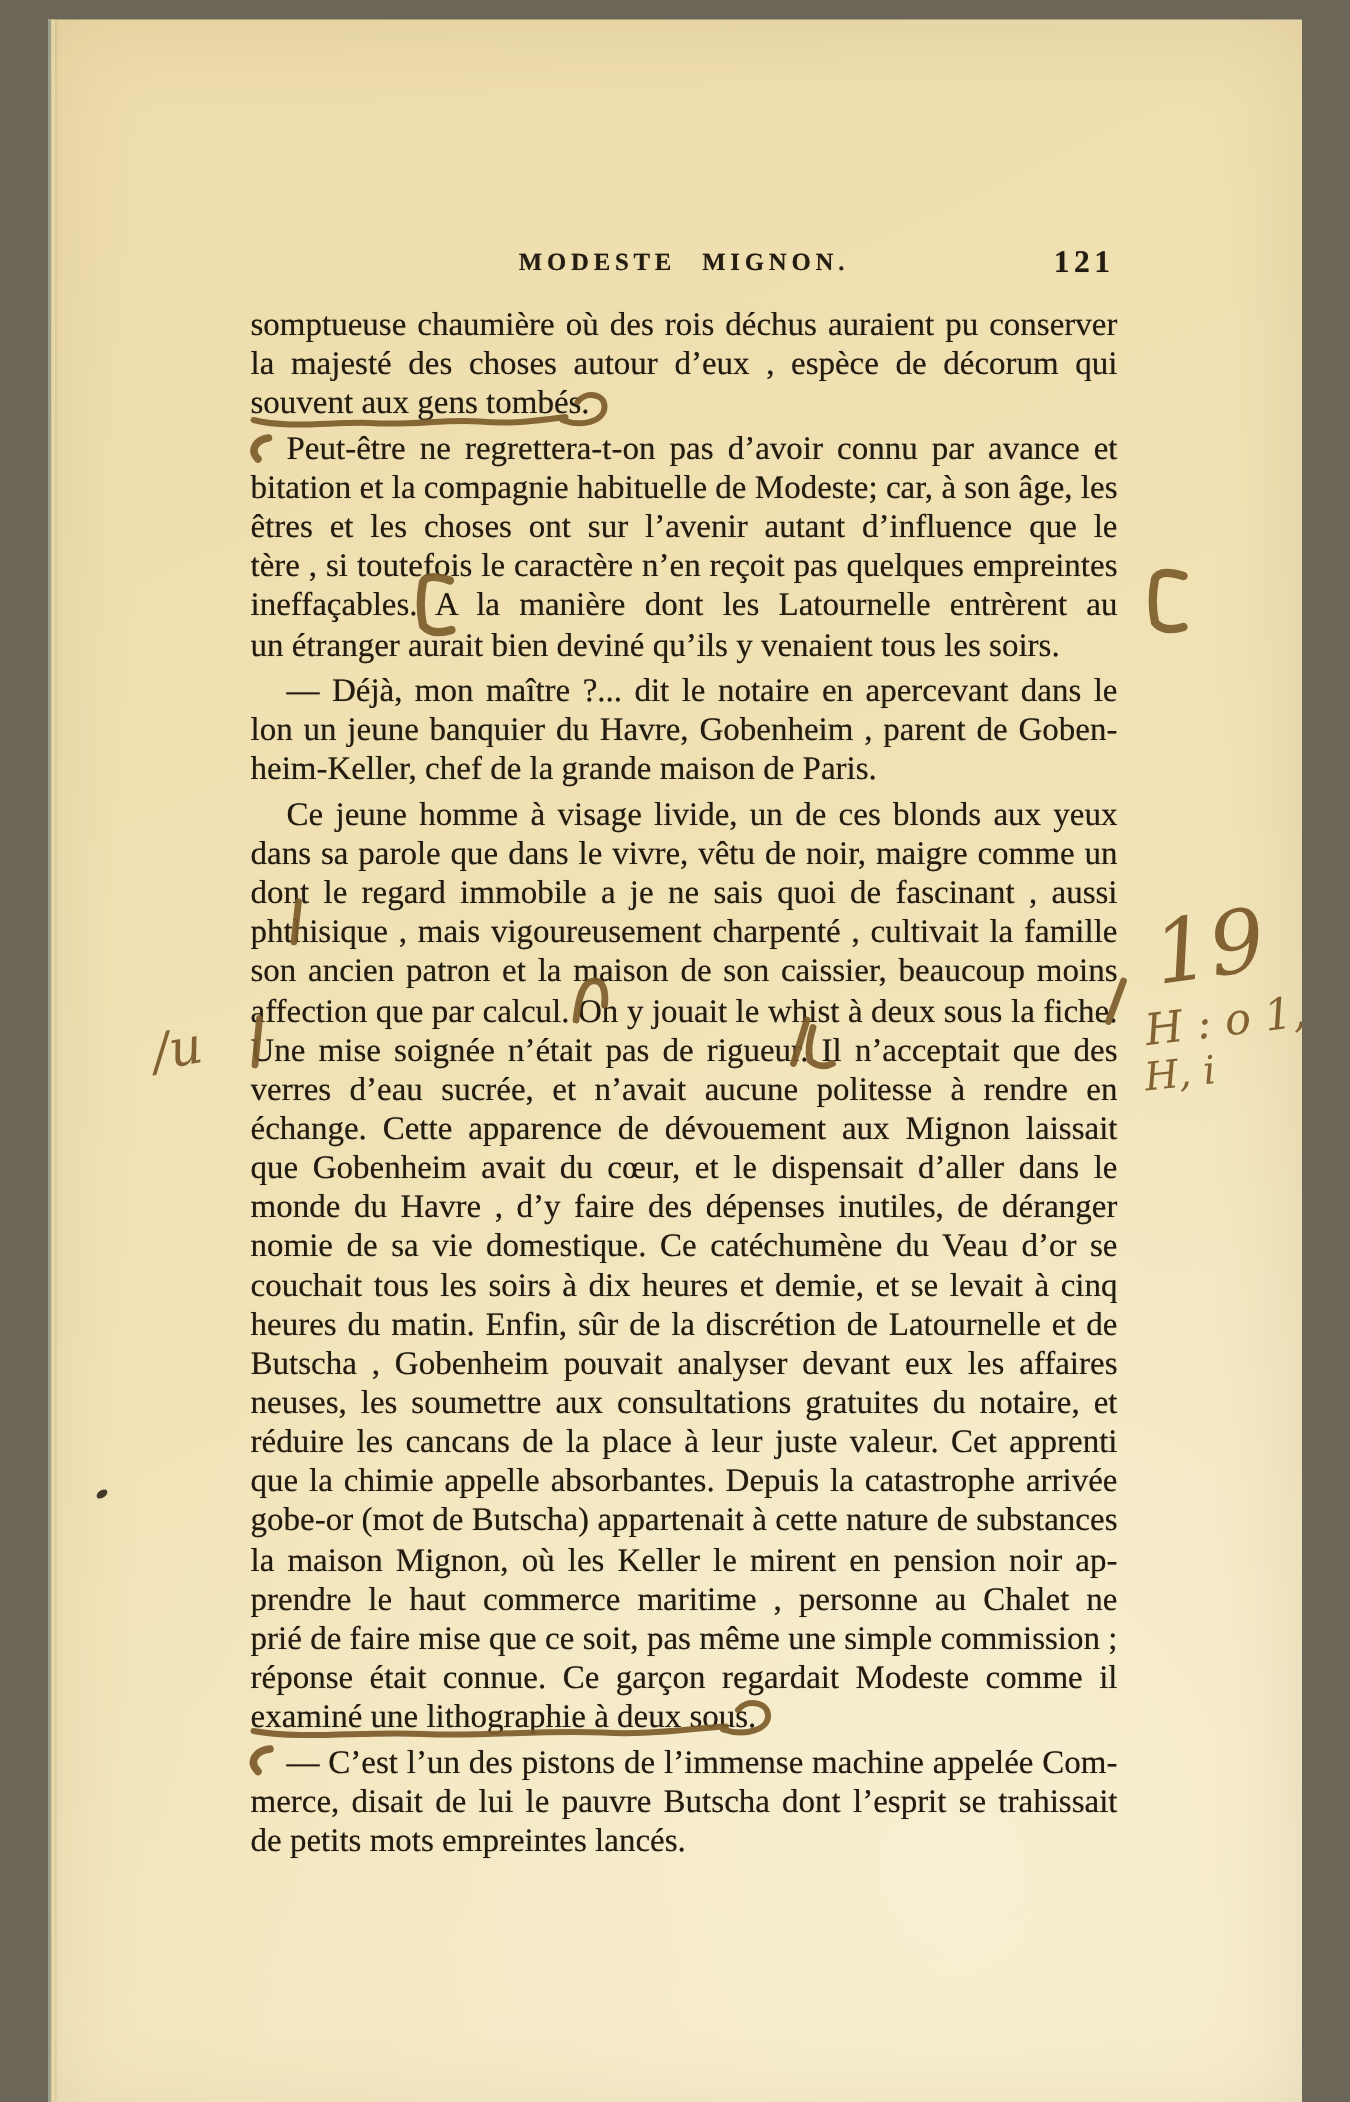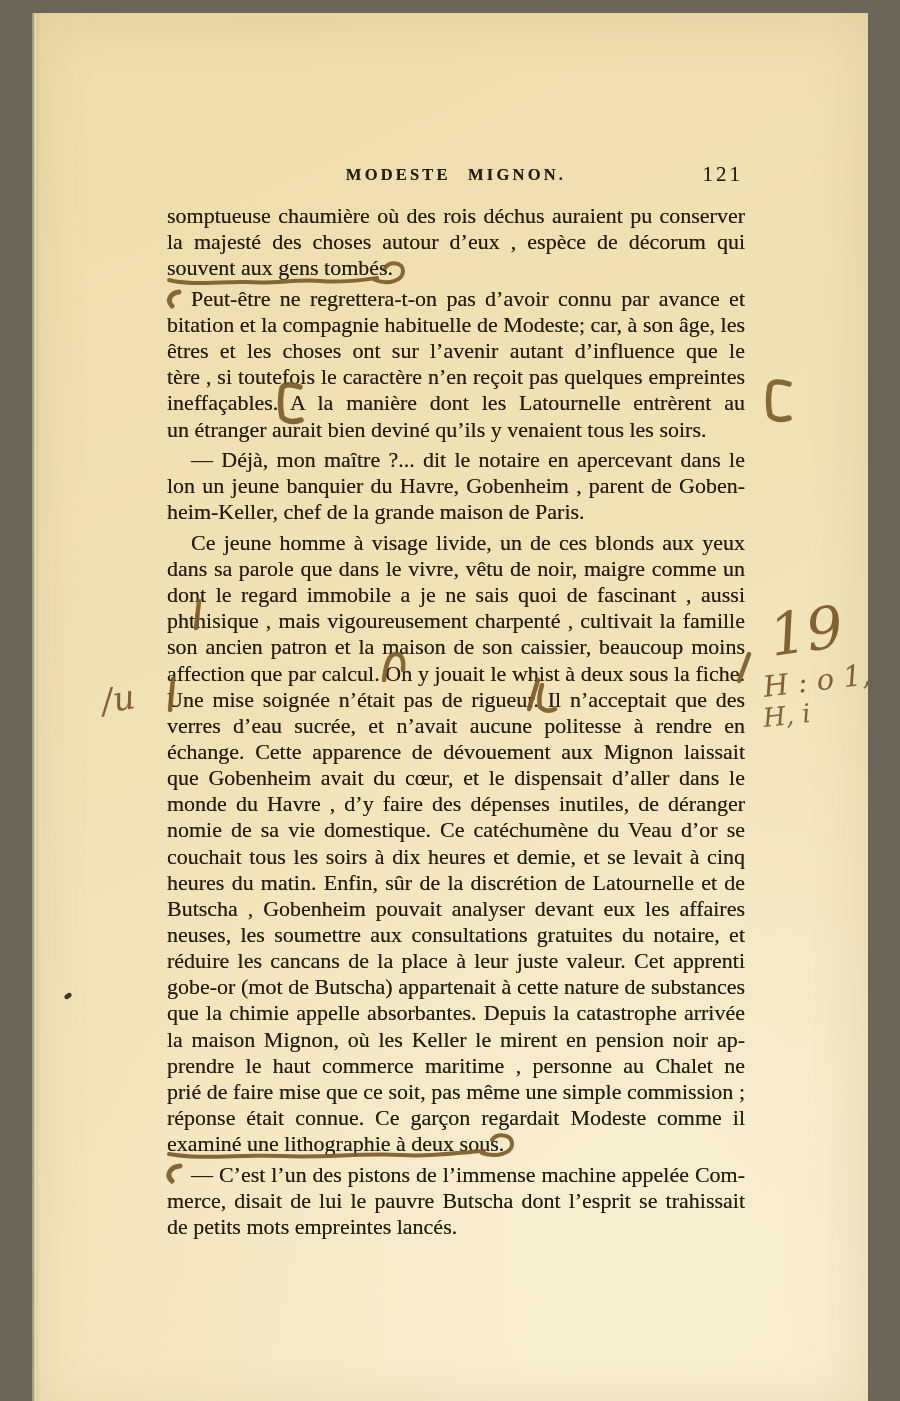--- a/index.html
+++ b/index.html
@@ -22,20 +22,21 @@
   .header{position:absolute;left:135px;top:152px;width:578px;height:26px;}
   .running-title{
     display:block;text-align:center;
     font-weight:bold;font-size:16.5px;letter-spacing:3.2px;word-spacing:10px;
     color:#241d12;text-shadow:0 0 .5px rgba(30,22,8,.55);
   }
   .page-number{
     position:absolute;right:2px;top:-3px;
     font-size:21px;letter-spacing:3px;color:#241d12;
     text-shadow:0 0 .5px rgba(30,22,8,.55);
+    font-weight:bold;
   }
   .textblock{
     position:absolute;left:135px;top:190px;width:578px;
     font-size:22px;line-height:26.15px;
     text-shadow:0 0 .5px rgba(30,22,8,.6);
   }
   .para{margin:0 0 4.4px 0;}
   .line{text-align:justify;text-align-last:justify;height:26.15px;overflow:hidden;}
   .line.end{text-align-last:left;font-family:Liberation Serif, serif;}
   .line.indent{text-indent:24px;}
@@ -88,22 +89,22 @@
       <div class="line">verres d’eau sucrée, et n’avait aucune politesse à rendre en</div>
       <div class="line">échange. Cette apparence de dévouement aux Mignon laissait croire</div>
       <div class="line">que Gobenheim avait du cœur, et le dispensait d’aller dans le grand</div>
       <div class="line">monde du Havre , d’y faire des dépenses inutiles, de déranger l’éco-</div>
       <div class="line">nomie de sa vie domestique. Ce catéchumène du Veau d’or se</div>
       <div class="line">couchait tous les soirs à dix heures et demie, et se levait à cinq</div>
       <div class="line">heures du matin. Enfin, sûr de la discrétion de Latournelle et de</div>
       <div class="line">Butscha , Gobenheim pouvait analyser devant eux les affaires épi-</div>
       <div class="line">neuses, les soumettre aux consultations gratuites du notaire, et</div>
       <div class="line">réduire les cancans de la place à leur juste valeur. Cet apprenti</div>
+      <div class="line">que la chimie appelle absorbantes. Depuis la catastrophe arrivée à</div>
       <div class="line">gobe-or (mot de Butscha) appartenait à cette nature de substances</div>
-      <div class="line">que la chimie appelle absorbantes. Depuis la catastrophe arrivée à</div>
       <div class="line">la maison Mignon, où les Keller le mirent en pension noir ap-</div>
       <div class="line">prendre le haut commerce maritime , personne au Chalet ne l’avait</div>
       <div class="line">prié de faire mise que ce soit, pas même une simple commission ; sa</div>
       <div class="line">réponse était connue. Ce garçon regardait Modeste comme il aurait</div>
       <div class="line end">examiné une lithographie à deux sous.</div>
     </div>
     <div class="para">
       <div class="line indent">— C’est l’un des pistons de l’immense machine appelée Com-</div>
       <div class="line">merce, disait de lui le pauvre Butscha dont l’esprit se trahissait par</div>
       <div class="line end">de petits mots empreintes lancés.</div>

